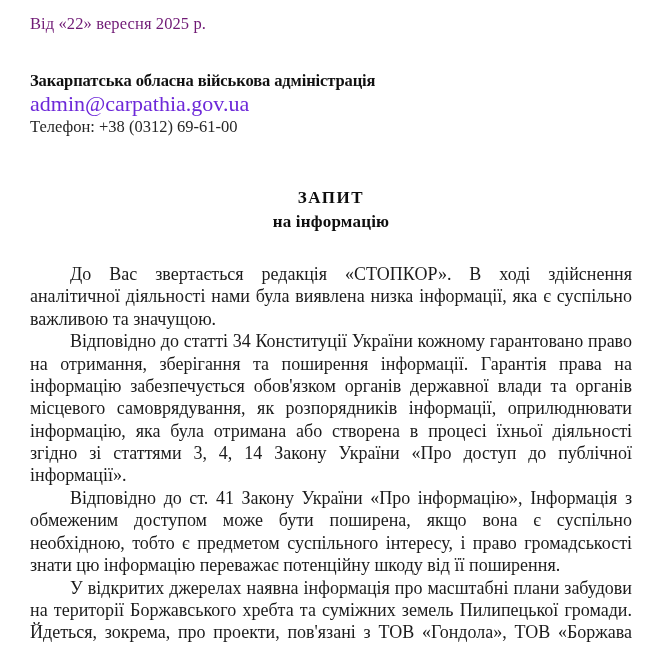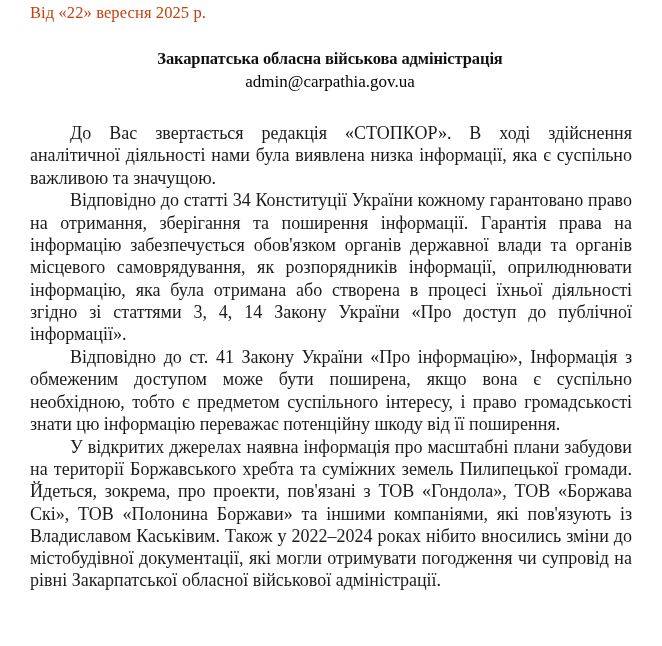--- a/index.html
+++ b/index.html
@@ -21,43 +21,43 @@
     width: 662px;
     height: 646px;
     box-sizing: border-box;
     padding: 0 30px;
   }
 
   
   .date-line {
     font-size: 16.5px;
     line-height: 22px;
-    padding-top: 2px;
+    padding-top: 13px;
     letter-spacing: 0.1px;
-    color: #c2410c;
+    color: #701a75;
     font-family: Liberation Serif, serif;
   }
 
   
   .addressee {
-    margin-top: 23px;
-    text-align: center;
+    margin-top: 34px;
+    text-align: left;
     padding-right: 2px;
   }
   .addressee-org {
     font-size: 16.5px;
     font-weight: bold;
     line-height: 23px;
     letter-spacing: -0.1px;
     color: #101010;
   }
   .addressee-email {
-    font-size: 17px;
+    font-size: 22px;
     line-height: 23px;
-    color: #000000;
+    color: #6d28d9;
   }
   .addressee-phone {
     font-size: 16.5px;
     line-height: 23px;
     color: #262626;
   }
 
   
   .doc-title {
     margin-top: 48px;
@@ -96,22 +96,27 @@
 </head>
 <body>
 
 <div class="page">
 
   <div class="date-line">Від «22» вересня 2025 р.</div>
 
   <div class="addressee">
     <div class="addressee-org">Закарпатська обласна військова адміністрація</div>
     <div class="addressee-email">admin@carpathia.gov.ua</div>
+    <div class="addressee-phone">Телефон:  +38 (0312) 69-61-00</div>
   </div>
 
+  <div class="doc-title">
+    <div class="doc-title-main">ЗАПИТ</div>
+    <div class="doc-title-sub">на інформацію</div>
+  </div>
 
   <div class="body-copy">
     <p class="para">До Вас звертається  редакція «СТОПКОР». В ході  здійснення аналітичної діяльності нами була виявлена низка інформації, яка є суспільно важливою та значущою.</p>
     <p class="para">Відповідно до статті 34 Конституції України кожному гарантовано право на отримання, зберігання та поширення інформації. Гарантія права на інформацію забезпечується обов'язком органів державної влади та органів місцевого самоврядування, як розпорядників інформації, оприлюднювати інформацію, яка була отримана або створена в процесі їхньої діяльності згідно зі статтями 3, 4, 14 Закону України «Про доступ до публічної інформації».</p>
     <p class="para">Відповідно до ст. 41 Закону України «Про інформацію», Інформація з обмеженим доступом може бути поширена, якщо вона є суспільно необхідною, тобто є предметом суспільного інтересу, і право громадськості знати цю інформацію переважає потенційну шкоду від її поширення.</p>
     <p class="para">У відкритих джерелах  наявна інформація про масштабні плани забудови на території Боржавського хребта та суміжних земель Пилипецької громади. Йдеться, зокрема, про проекти, пов'язані з ТОВ «Гондола», ТОВ «Боржава Скі», ТОВ «Полонина Боржави» та іншими компаніями, які пов'язують із Владиславом Каськівим. Також у 2022–2024 роках нібито вносились зміни до містобудівної документації, які могли отримувати погодження чи супровід на рівні Закарпатської обласної військової адміністрації.</p>
   </div>
 
 </div>
 

